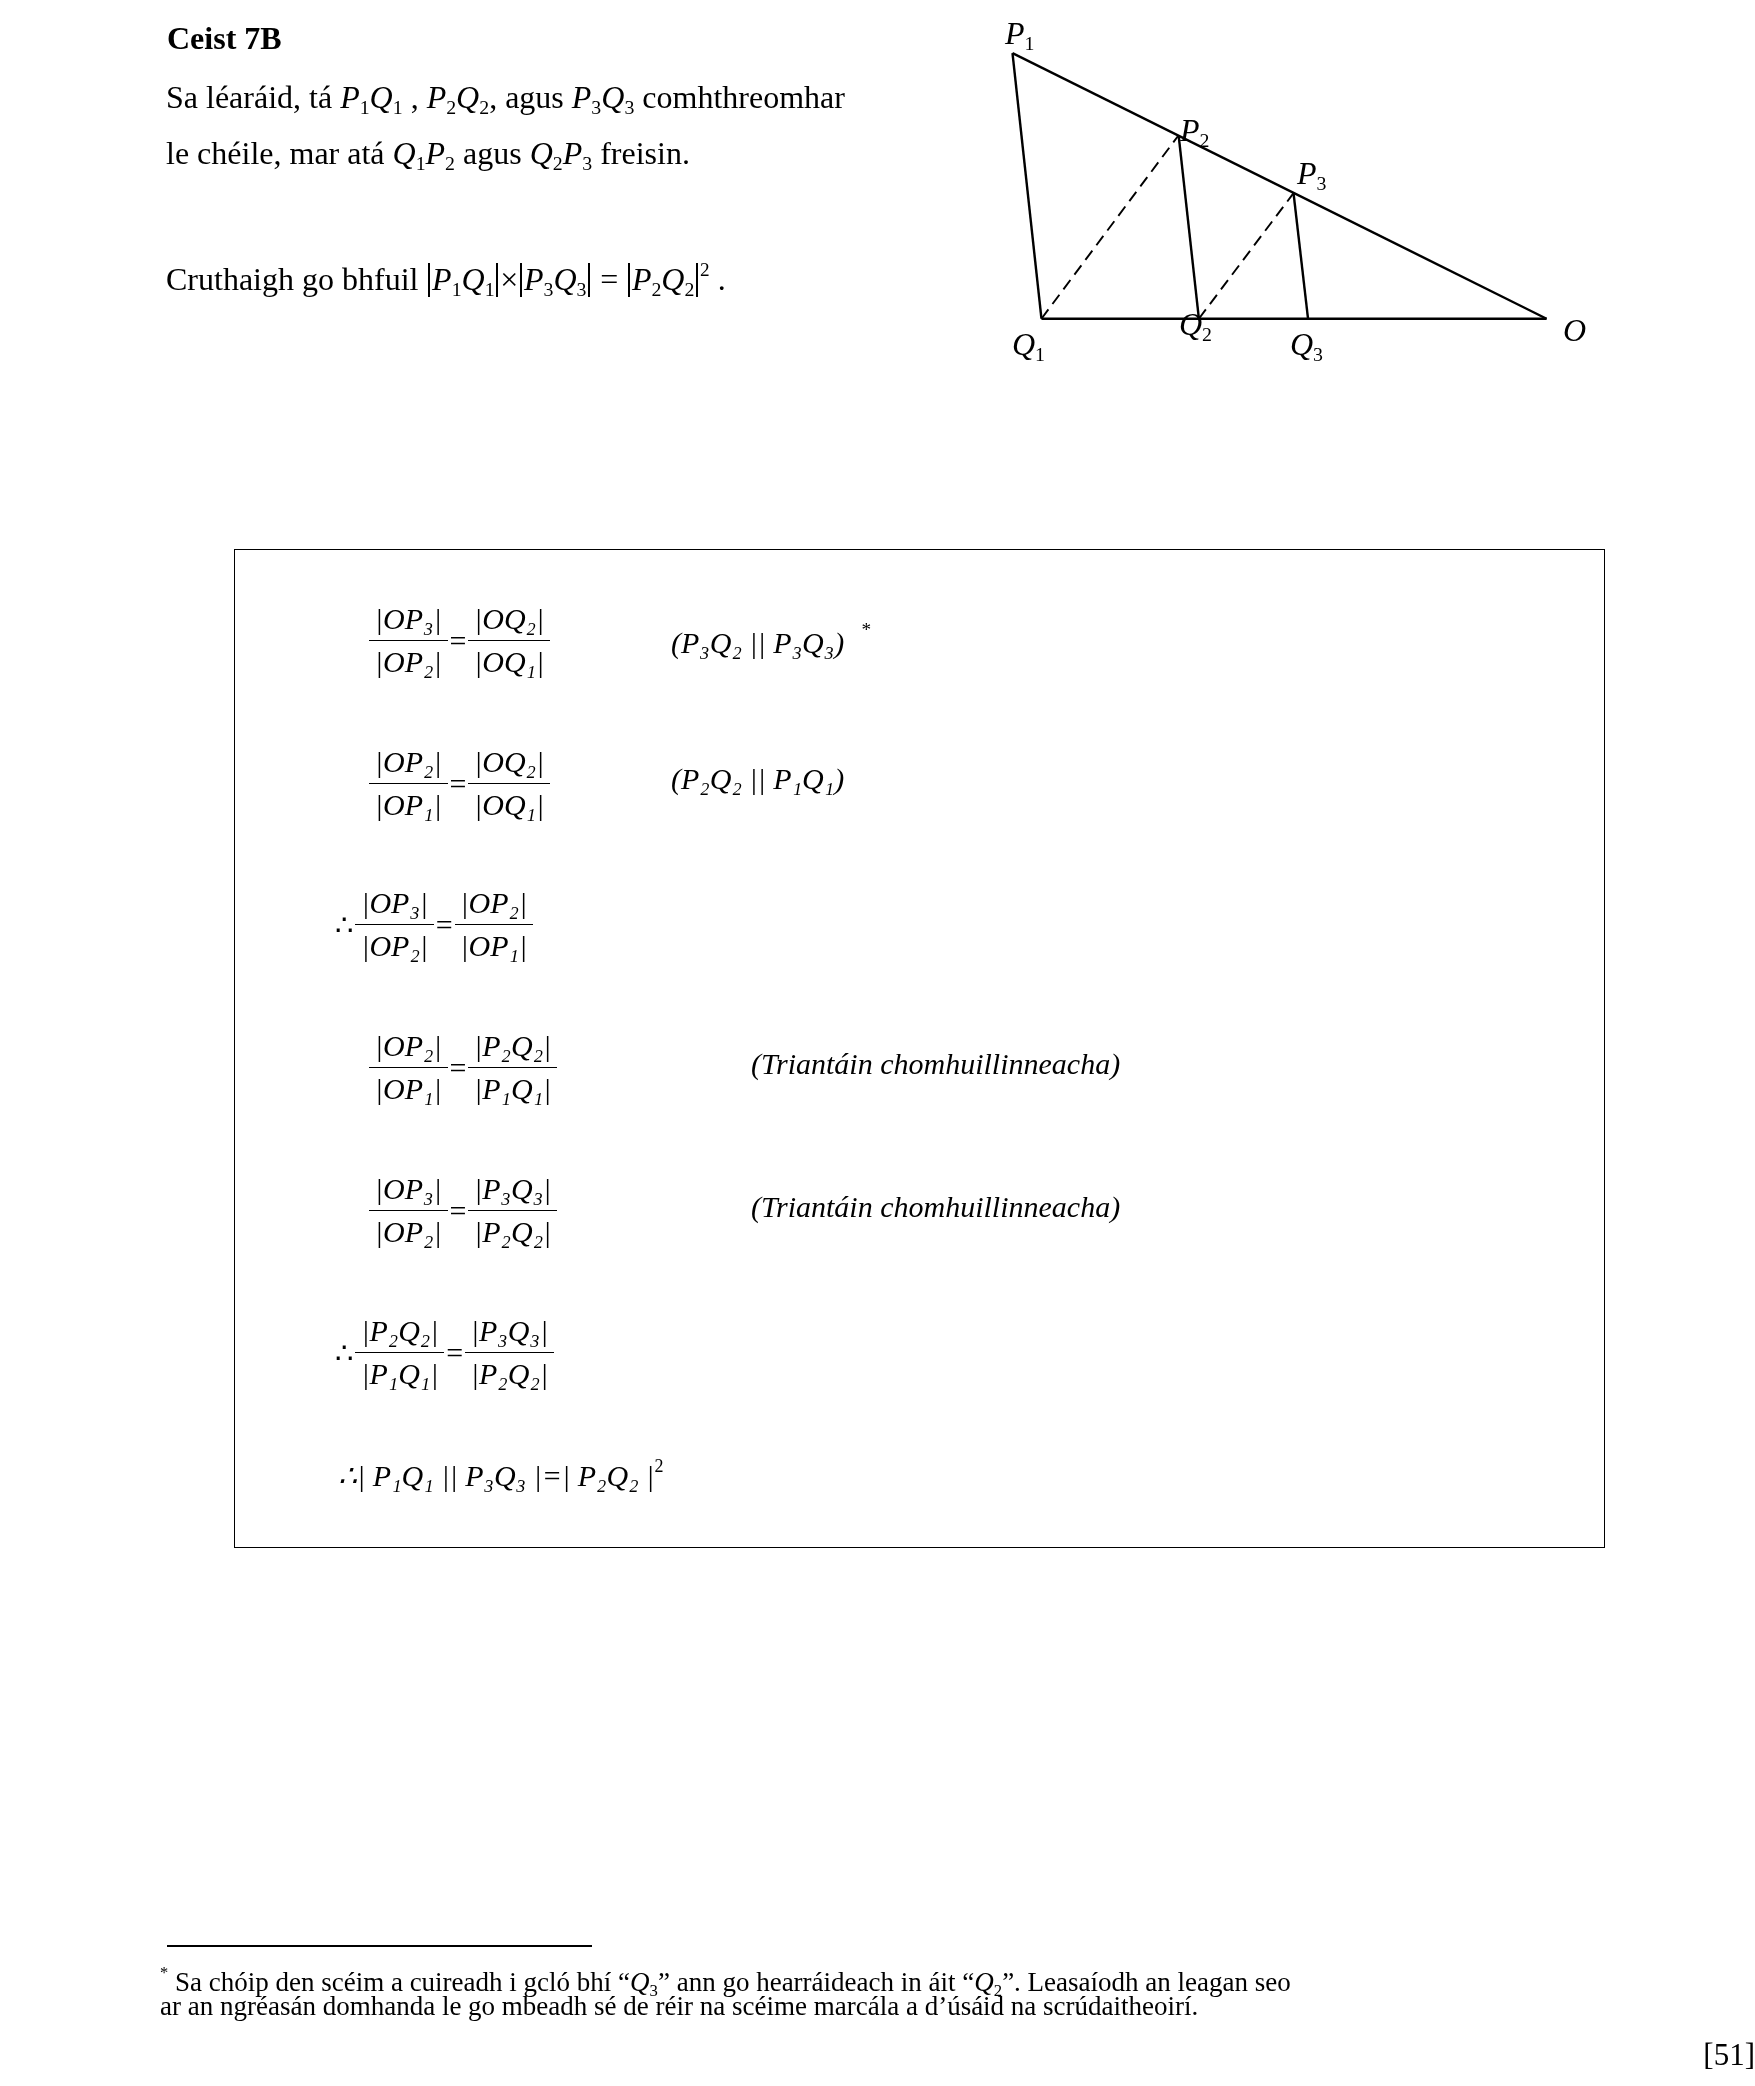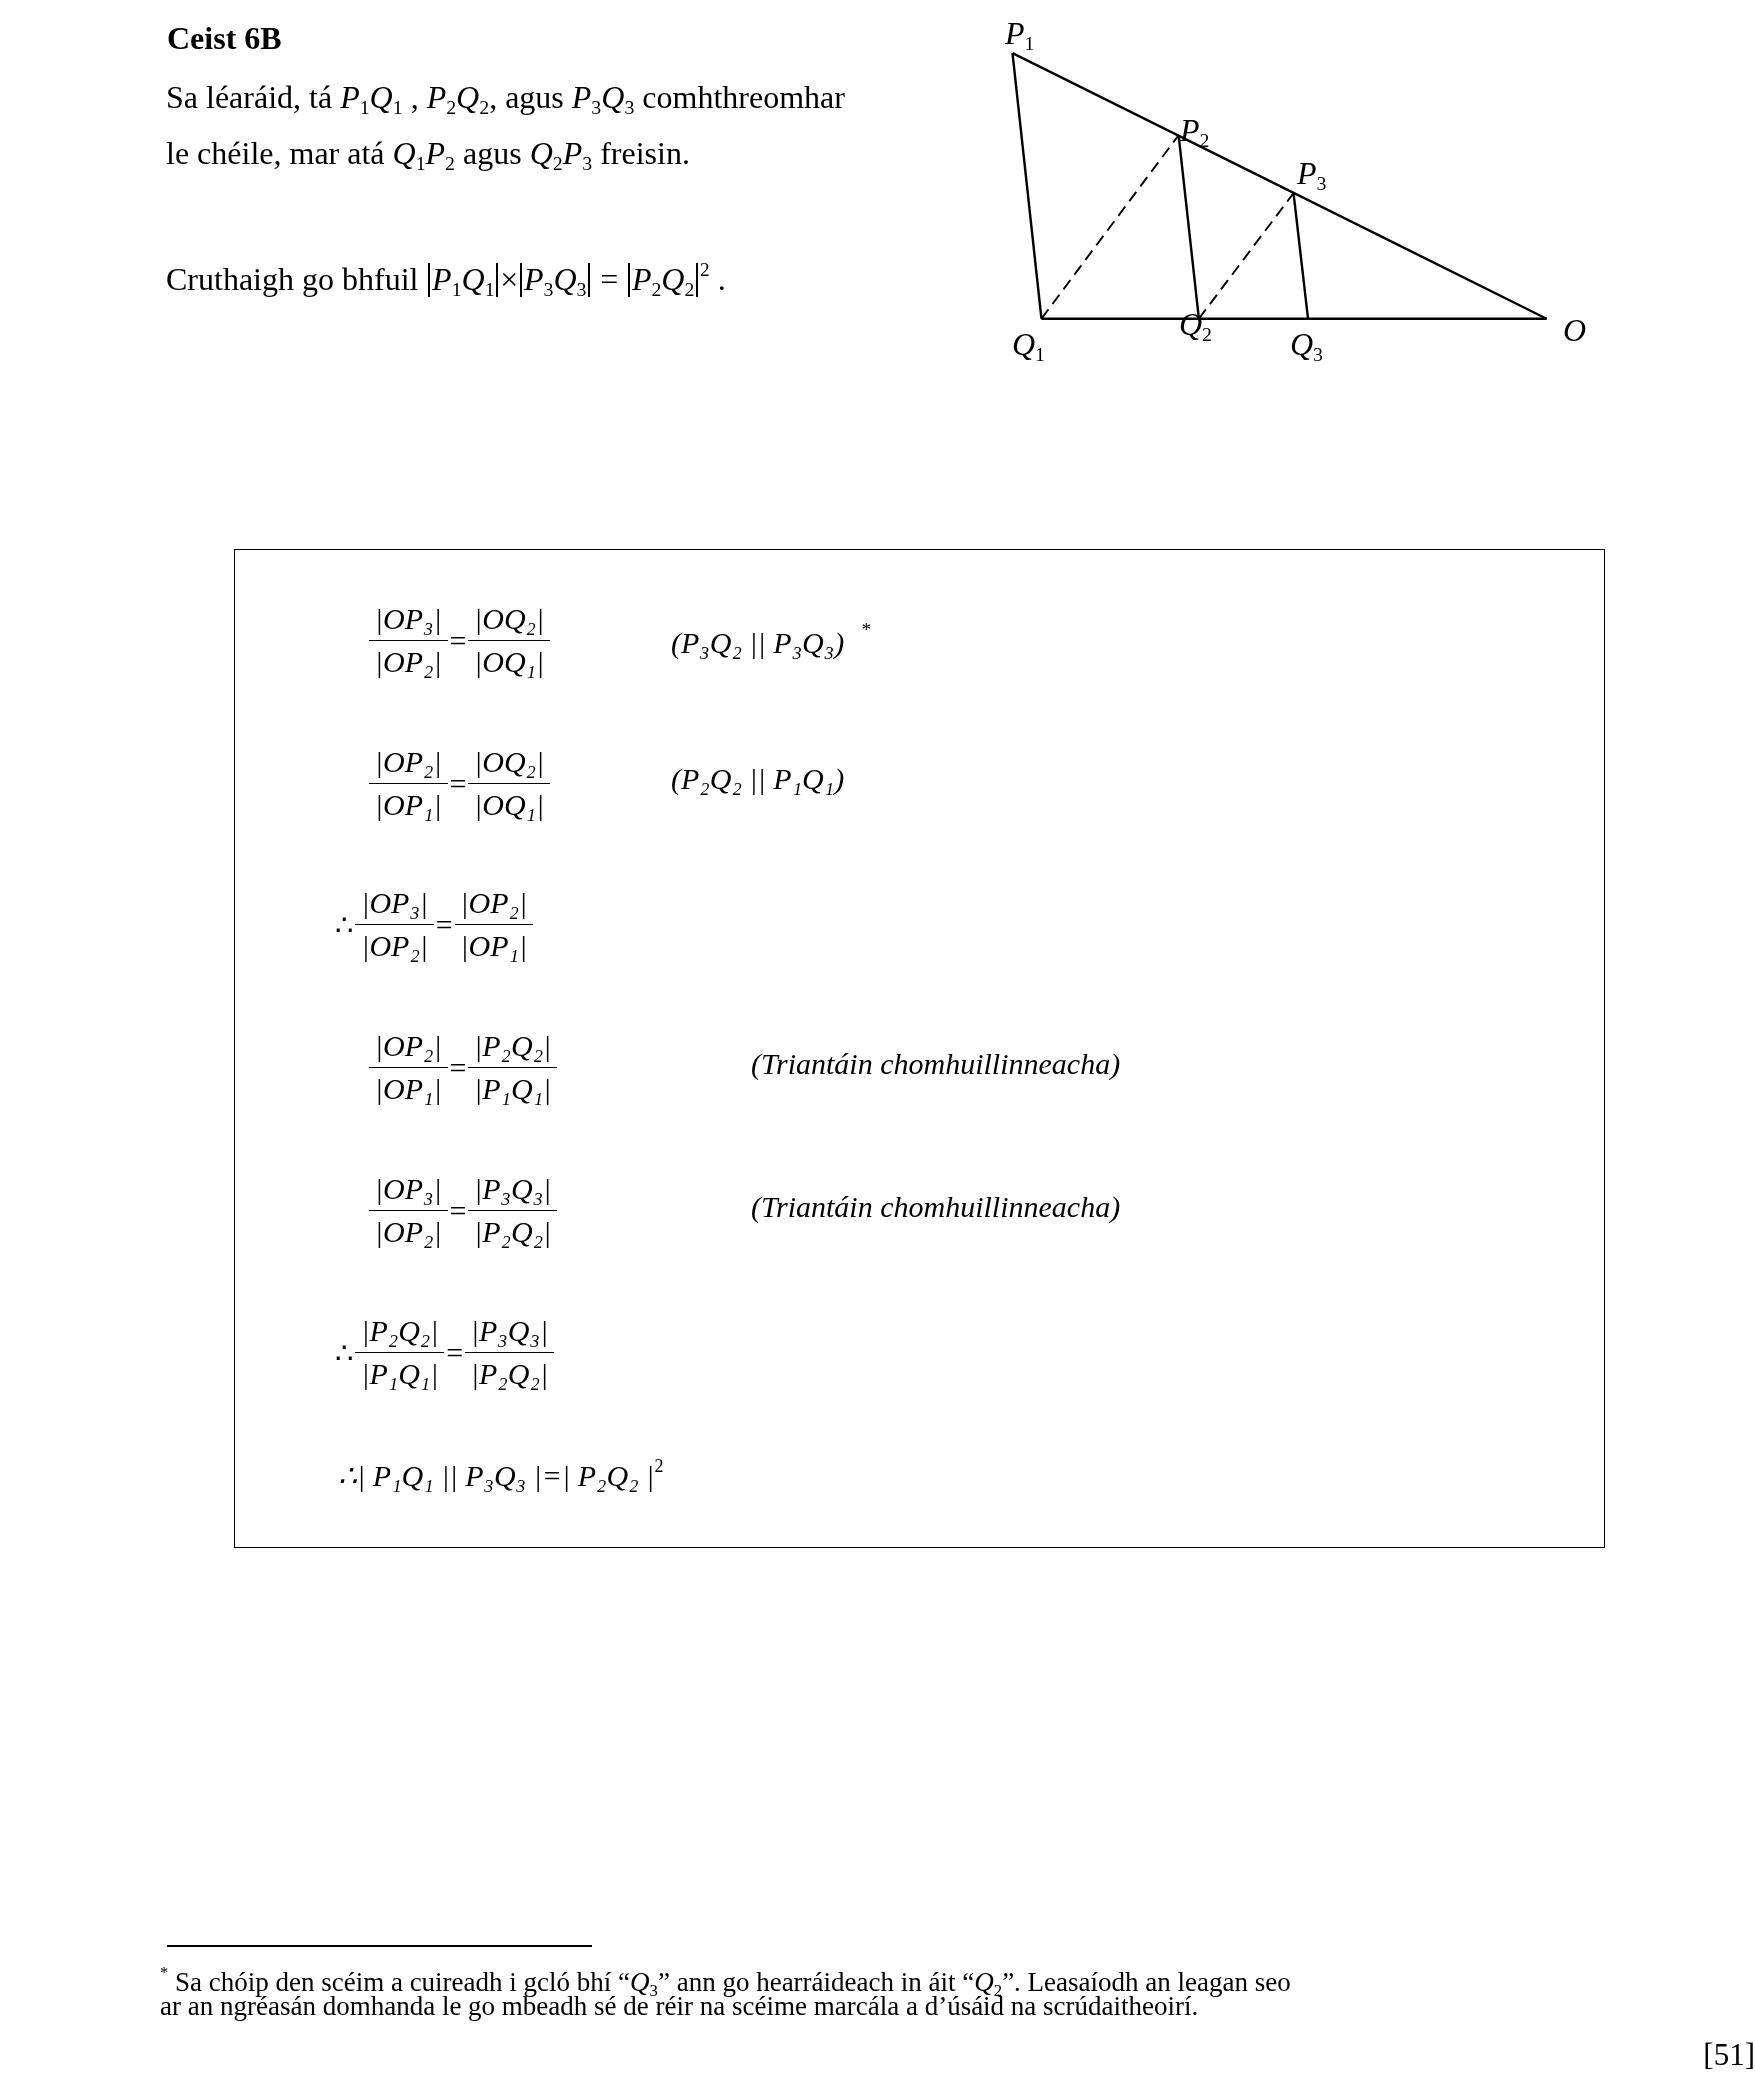--- a/index.html
+++ b/index.html
@@ -30,21 +30,21 @@
   .star { font-size:19.3px; vertical-align:0.9em; margin-left:17.4px; font-style:normal; }
 
   .frule { position:absolute; left:167px; top:1945px; width:425px; height:1.9px; background:#000; }
   .footnote { position:absolute; left:160px; font-size:27px; line-height:33px; white-space:nowrap; }
   .fstar { font-size:16.4px; vertical-align:0.8em; }
   .pagenum { position:absolute; left:0; width:1755px; text-align:right; top:2037px; font-size:31px; }
 </style>
 </head>
 <body>
 
-<div class="abs title">Ceist 6B</div>
+<div class="abs title">Ceist 7B</div>
 
 <div class="abs para" style="top:78px;">
   <span>Sa léaráid, tá </span><span class="m"><span>P</span><span class="sub">1</span><span>Q</span><span class="sub">1</span></span><span> , </span><span class="m"><span>P</span><span class="sub">2</span><span>Q</span><span class="sub">2</span></span><span>, agus </span><span class="m"><span>P</span><span class="sub">3</span><span>Q</span><span class="sub">3</span></span><span> comhthreomhar</span>
 </div>
 
 <div class="abs para" style="top:134px;">
   <span>le chéile, mar atá </span><span class="m"><span>Q</span><span class="sub">1</span><span>P</span><span class="sub">2</span></span><span> agus </span><span class="m"><span>Q</span><span class="sub">2</span><span>P</span><span class="sub">3</span></span><span> freisin.</span>
 </div>
 
 <div class="abs para" style="top:250px;">

